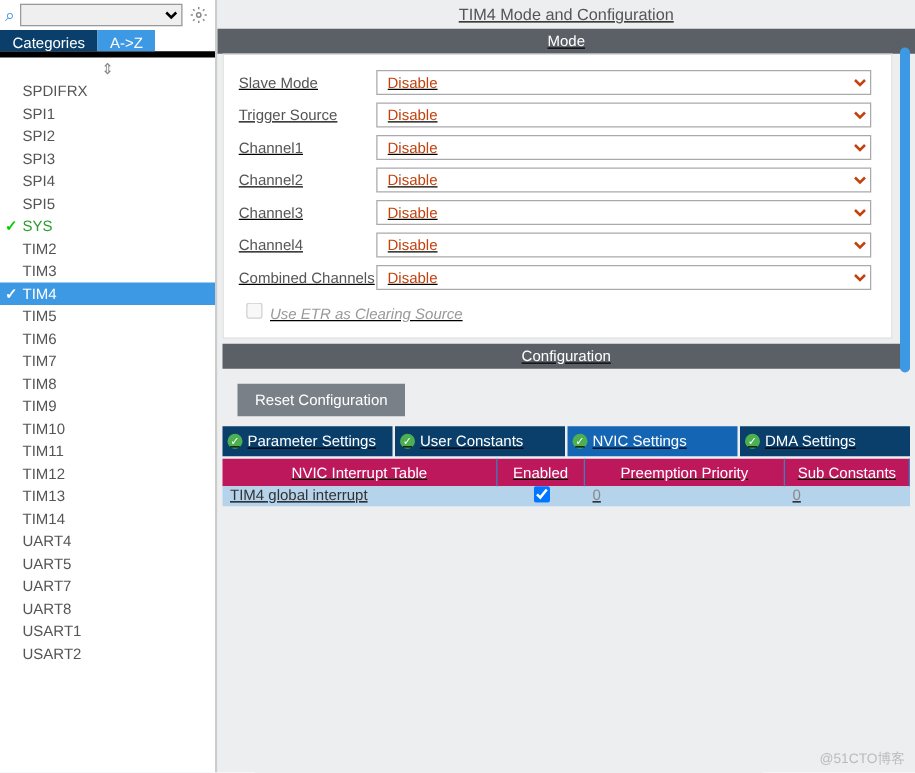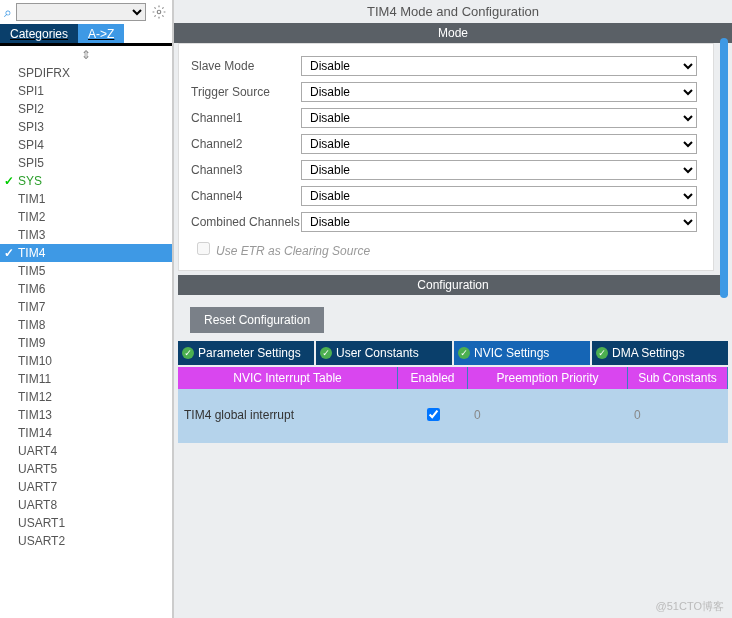--- a/index.html
+++ b/index.html
@@ -5,56 +5,56 @@
 * { box-sizing: border-box; margin: 0; padding: 0; font-family: Arial, sans-serif; font-size: 12px; }
 body { background: #fff; width: 732px; height: 618px; overflow: hidden; }
 .main { display: flex; height: 100%; }
 
 
 .left { width: 177px; border-right: 2px solid #ccc; background: #fff; display: flex; flex-direction: column; }
 .search-bar { display: flex; align-items: center; padding: 2px 4px; height: 24px; }
 .search-bar .sicon { color: #3e99e5; font-size: 14px; }
 .search-bar select { flex: 1; height: 18px; border: 1px solid #999; margin: 0 4px; }
 .search-bar .gear { color: #888; width: 18px; height: 18px; display: flex; align-items: center; justify-content: center; }
-.tabs { display: flex; height: 22px; border-bottom: 3px solid #000000; text-decoration: underline; }
+.tabs { display: flex; height: 22px; border-bottom: 5px solid #000000; }
 .tabs .t { padding: 3px 10px; font-size: 12px; cursor: pointer; }
 .tabs .active { background: #0a3f6b; color: #fff; }
 .tabs .inactive { background: #3e99e5; color: #fff; }
 .expand { text-align: center; color: #888; padding: 2px 0; }
 .list { overflow-y: auto; flex: 1; }
 .list-item { padding: 2px 4px 2px 18px; color: #555; cursor: pointer; position: relative; }
 .list-item .chk { position: absolute; left: 4px; color: #0c0; font-weight: bold; }
 .list-item.selected { background: #3e99e5; color: #fff; }
 .list-item.selected .chk { color: #fff; }
 .list-item.checked { color: #2a9d2a; }
 
 
-.right { flex: 1; background: #eceef0; display: flex; flex-direction: column; position: relative; }
+.right { flex: 1; background: #eceef0; display: flex; flex-direction: column; position: relative; text-decoration: underline; }
 .title { text-align: center; padding: 4px 0; color: #555; background: #eceef0; font-size: 13px; }
 .section-h { background: #5a6066; color: #fff; text-align: center; padding: 3px 0; font-size: 12px; }
 .mode-body { background: #fff; padding: 12px 16px 12px 12px; border: 1px solid #ddd; margin: 0 18px 0 4px; position: relative; }
 .scroll-r { position: absolute; right: 4px; top: 38px; width: 8px; height: 260px; background: #3e99e5; border-radius: 4px; }
 .row { display: flex; align-items: center; margin-bottom: 6px; }
 .row .lbl { width: 110px; color: #555; }
-.row select { flex: 1; height: 20px; border: 1px solid #aaa; background: #fff; color: #000000; padding: 0 4px; }
+.row select { flex: 1; height: 20px; border: 1px solid #aaa; background: #fff; color: #c2410c; padding: 0 4px; }
 .chkrow { padding: 4px 0 0 0; color: #999; font-style: italic; }
 .chkrow input { margin: 0 6px; }
 
 .config-body { margin: 4px 4px 0 4px; }
 .reset-btn { background: #7a8088; color: #fff; border: none; padding: 6px 14px; margin: 8px 12px; cursor: pointer; }
 .subtabs { display: flex; gap: 2px; }
 .subtabs .st { flex: 1; background: #0a3f6b; color: #fff; padding: 5px 4px; display: flex; align-items: center; gap: 4px; cursor: pointer; font-size: 12px; }
 .subtabs .st.active { background: #1565b5; }
 .subtabs .dot { width: 12px; height: 12px; border-radius: 50%; background: #4caf50; display: inline-flex; align-items: center; justify-content: center; color: #fff; font-size: 9px; }
 
 .nvic-table { margin-top: 2px; }
-.nvic-head { display: flex; background: #d946ef; color: #fff; }
+.nvic-head { display: flex; background: #be185d; color: #fff; }
 .nvic-head div { padding: 4px 6px; border-right: 1px solid #3a7fbf; }
 .nvic-row { display: flex; background: #b5d3eb; color: #333; }
-.nvic-row div { padding: 19px 6px; }
+.nvic-row div { padding: 0 6px; }
 .c1 { width: 220px; }
 .c2 { width: 70px; text-align: center; }
 .c3 { width: 160px; }
 .c4 { width: 100px; }
 .nvic-row .c3, .nvic-row .c4 { color: #888; }
 .watermark { position: absolute; bottom: 4px; right: 8px; color: #bbb; font-size: 11px; margin-left: 31px; }
 </style>
 </head>
 <body>
 
@@ -76,21 +76,20 @@
     </div>
     <div class="expand">⇕</div>
     <div class="list" id="sidebar-list">
         <div class="list-item"><span>SPDIFRX</span></div>
         <div class="list-item"><span>SPI1</span></div>
         <div class="list-item"><span>SPI2</span></div>
         <div class="list-item"><span>SPI3</span></div>
         <div class="list-item"><span>SPI4</span></div>
         <div class="list-item"><span>SPI5</span></div>
         <div class="list-item checked"><span class="chk">✓</span><span>SYS</span></div>
-        <div class="list-item"><span>TIM1</span></div>
         <div class="list-item"><span>TIM2</span></div>
         <div class="list-item"><span>TIM3</span></div>
         <div class="list-item selected"><span class="chk">✓</span><span>TIM4</span></div>
         <div class="list-item"><span>TIM5</span></div>
         <div class="list-item"><span>TIM6</span></div>
         <div class="list-item"><span>TIM7</span></div>
         <div class="list-item"><span>TIM8</span></div>
         <div class="list-item"><span>TIM9</span></div>
         <div class="list-item"><span>TIM10</span></div>
         <div class="list-item"><span>TIM11</span></div>

